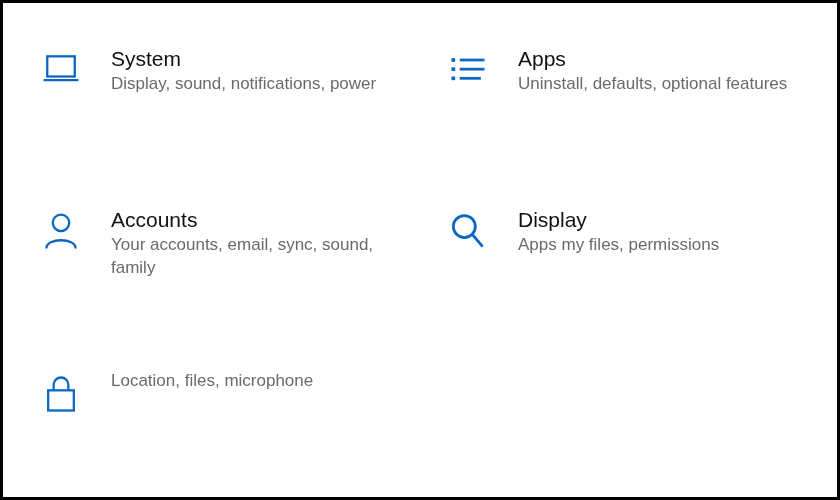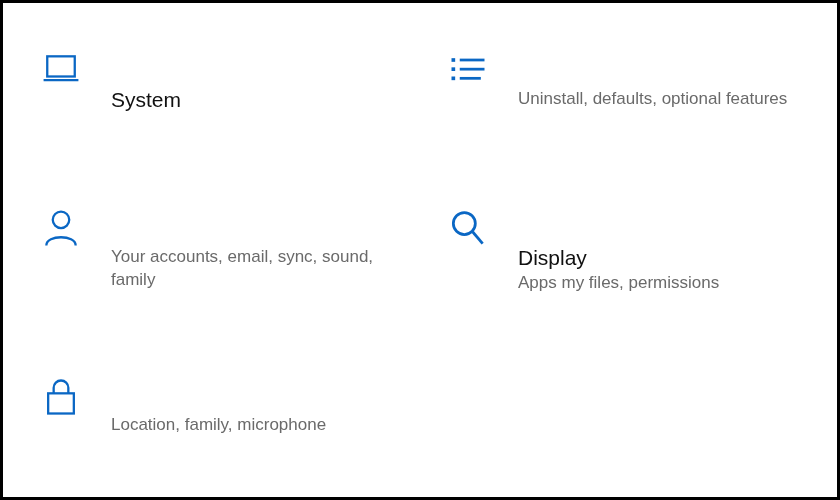--- a/index.html
+++ b/index.html
@@ -31,21 +31,21 @@
     }
     .icon {
       width: 44px;
       height: 44px;
       flex: 0 0 44px;
       margin-right: 28px;
       margin-top: 2px;
       color: #0a67c4;
     }
     .icon svg { width: 100%; height: 100%; display: block; }
-    .txt { flex: 1; margin-top: 41px; }
+    .txt { flex: 1; }
     .title {
       font-size: 21px;
       color: #111;
       font-weight: 400;
       margin-bottom: 2px;
     }
     .desc {
       font-size: 17px;
       color: #6a6a6a;
       line-height: 1.35;
@@ -58,48 +58,51 @@
 
   <div class="tile">
     <span class="icon">
       <svg viewBox="0 0 48 48" fill="none" stroke="currentColor" stroke-width="2.5">
         <rect x="9" y="8" width="30" height="22"></rect>
         <line x1="5" y1="34" x2="43" y2="34"></line>
       </svg>
     </span>
     <div class="txt">
       <div class="title">System</div>
+      <div class="desc">Display, sound, notifications, power</div>
     </div>
   </div>
 
 
   <div class="tile">
     <span class="icon">
       <svg viewBox="0 0 48 48" fill="none" stroke="currentColor" stroke-width="3">
         <rect x="6" y="10" width="4" height="4" fill="currentColor" stroke="none"></rect>
         <line x1="15" y1="12" x2="42" y2="12"></line>
         <rect x="6" y="20" width="4" height="4" fill="currentColor" stroke="none"></rect>
         <line x1="15" y1="22" x2="42" y2="22"></line>
         <rect x="6" y="30" width="4" height="4" fill="currentColor" stroke="none"></rect>
         <line x1="15" y1="32" x2="38" y2="32"></line>
       </svg>
     </span>
     <div class="txt">
+      <div class="title">Apps</div>
       <div class="desc">Uninstall, defaults, optional features</div>
     </div>
   </div>
 
   <div class="tile">
     <span class="icon">
       <svg viewBox="0 0 48 48" fill="none" stroke="currentColor" stroke-width="2.5">
         <circle cx="24" cy="14" r="9"></circle>
         <path d="M8 42 C8 30 40 30 40 42"></path>
       </svg>
     </span>
     <div class="txt">
+      <div class="title">Accounts</div>
       <div class="desc">Your accounts, email, sync, sound, family</div>
     </div>
   </div>
 
   <div class="tile">
     <span class="icon">
       <svg viewBox="0 0 48 48" fill="none" stroke="currentColor" stroke-width="3">
         <circle cx="20" cy="18" r="12"></circle>
         <line x1="29" y1="27" x2="40" y2="40"></line>
       </svg>
@@ -111,17 +114,17 @@
   </div>
 
   <div class="tile">
     <span class="icon">
       <svg viewBox="0 0 48 48" fill="none" stroke="currentColor" stroke-width="2.5">
         <rect x="10" y="20" width="28" height="22"></rect>
         <path d="M16 20 V14 a8 8 0 0 1 16 0 V20"></path>
       </svg>
     </span>
     <div class="txt">
-      <div class="desc">Location, family, microphone</div>
+      <div class="desc">Location, files, microphone</div>
     </div>
   </div>
 
 </div>
 
 </body></html>

